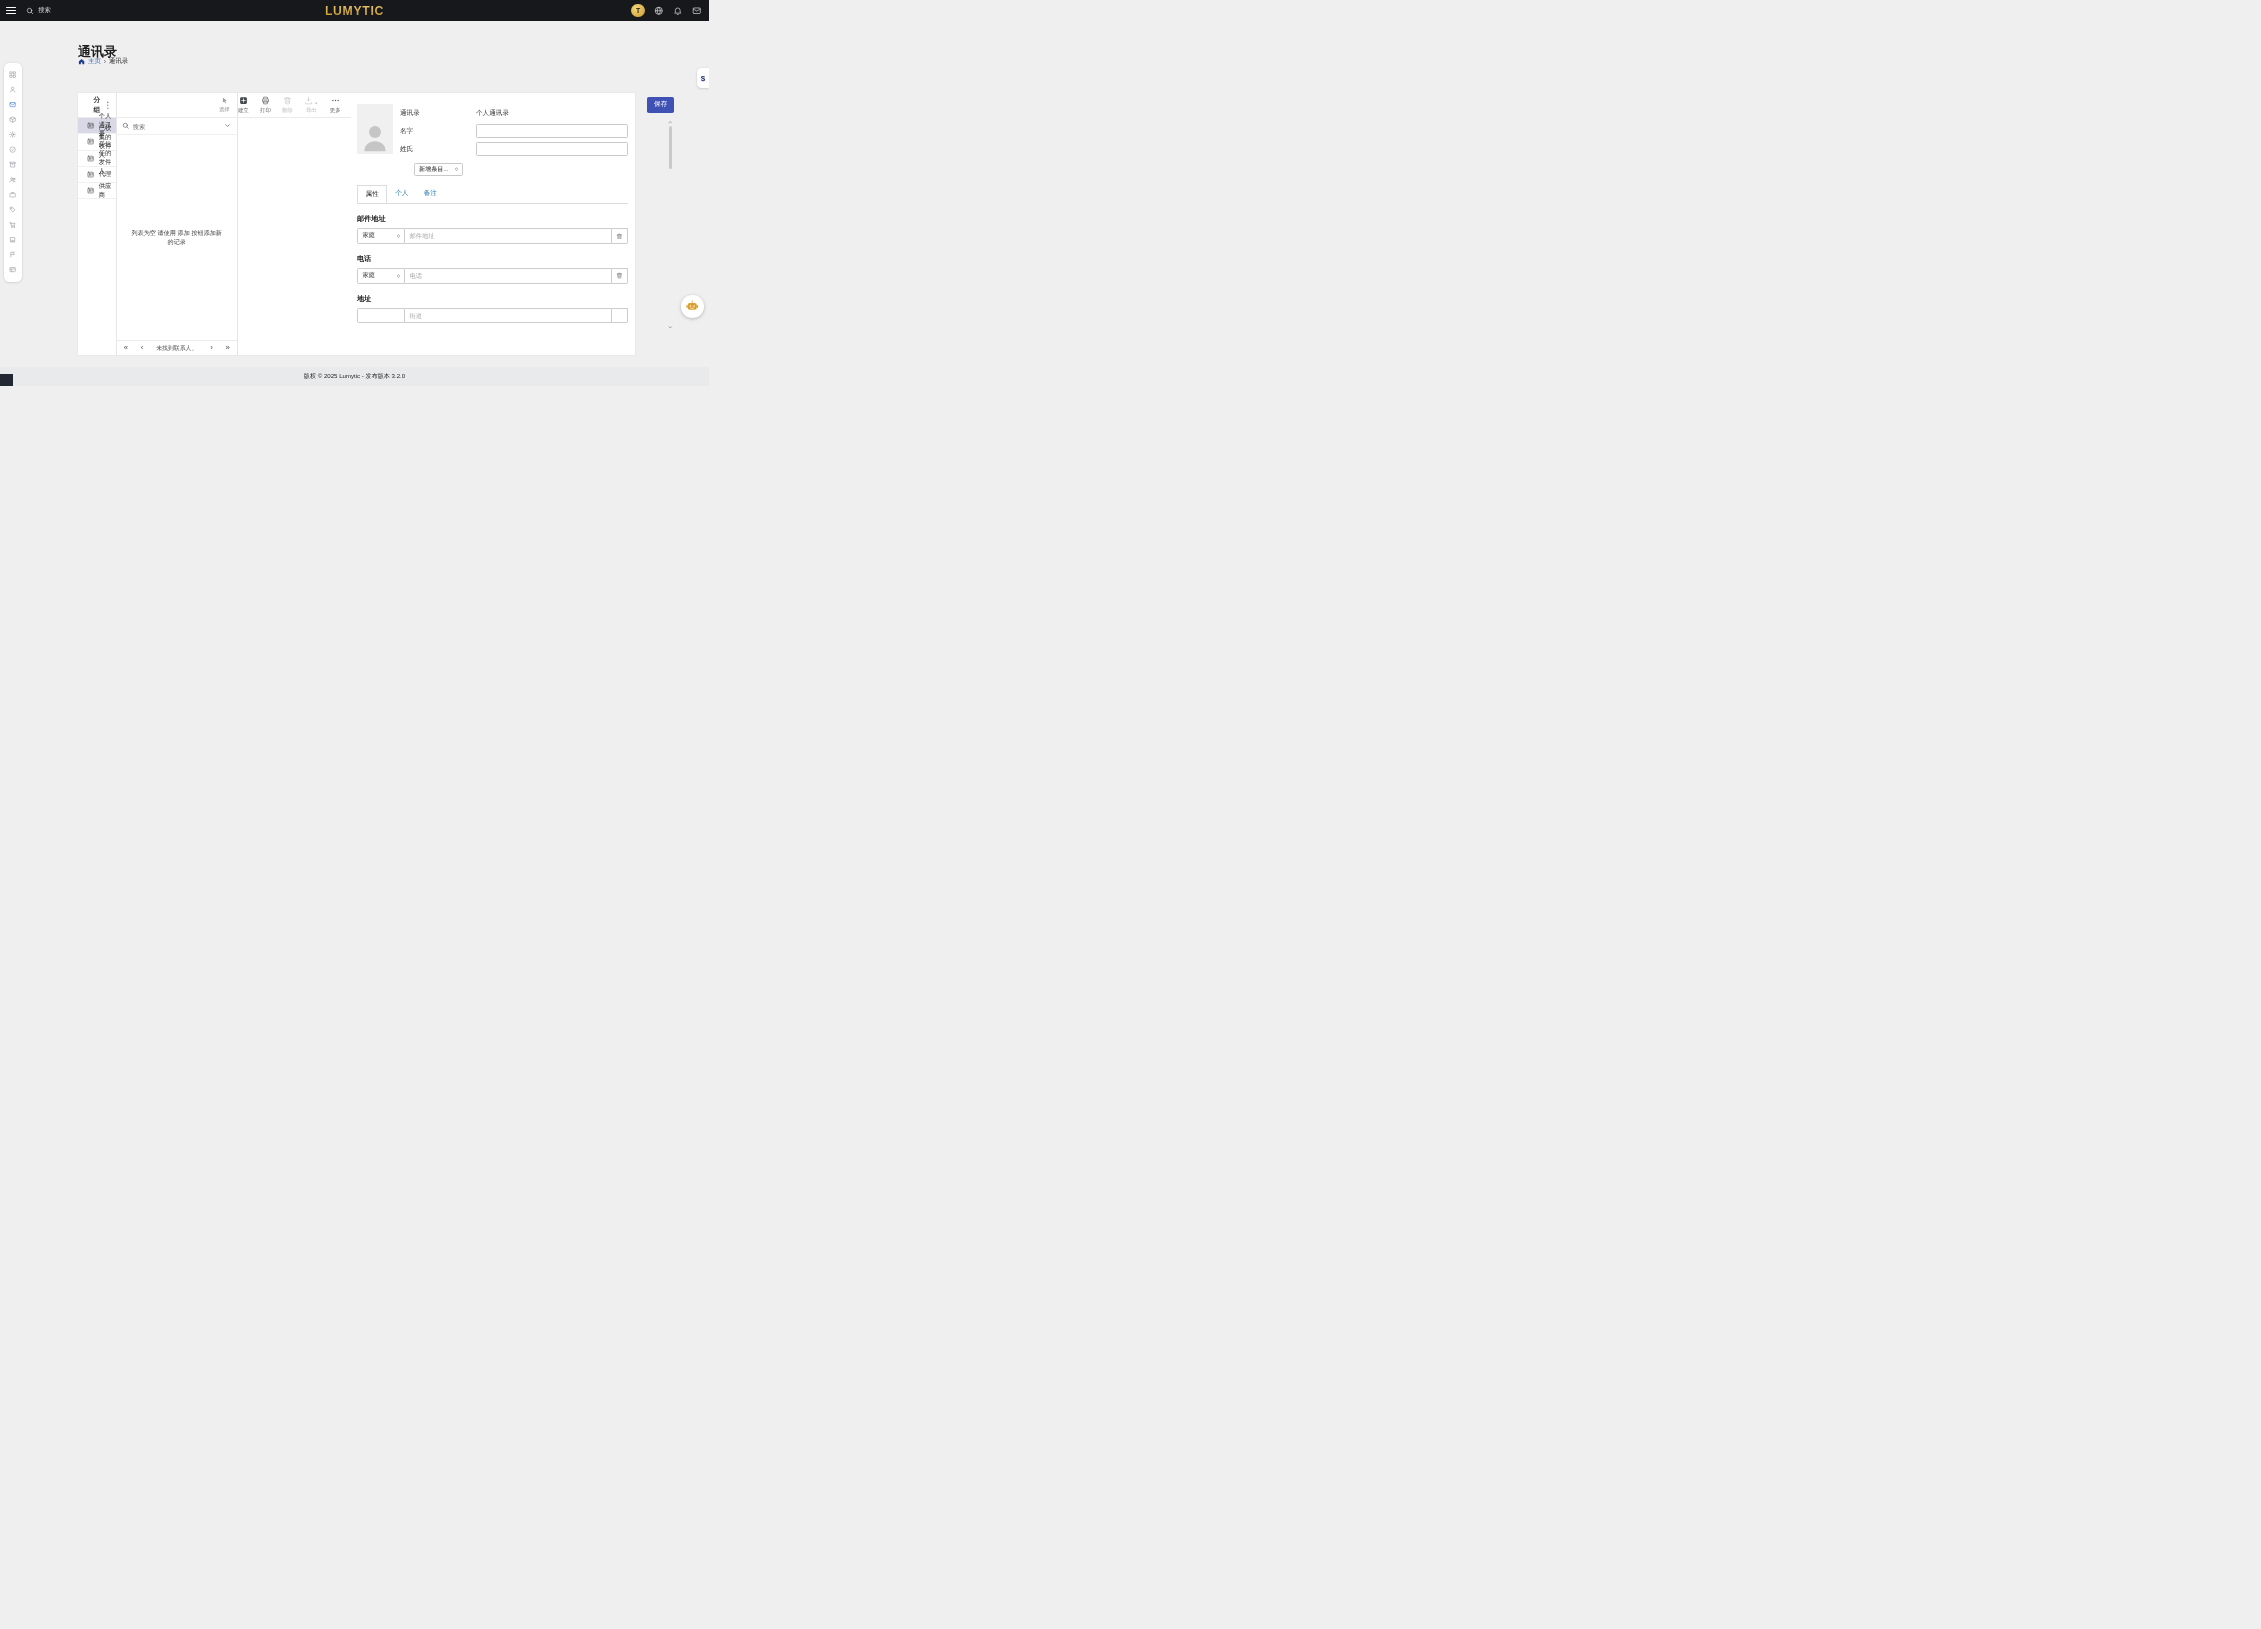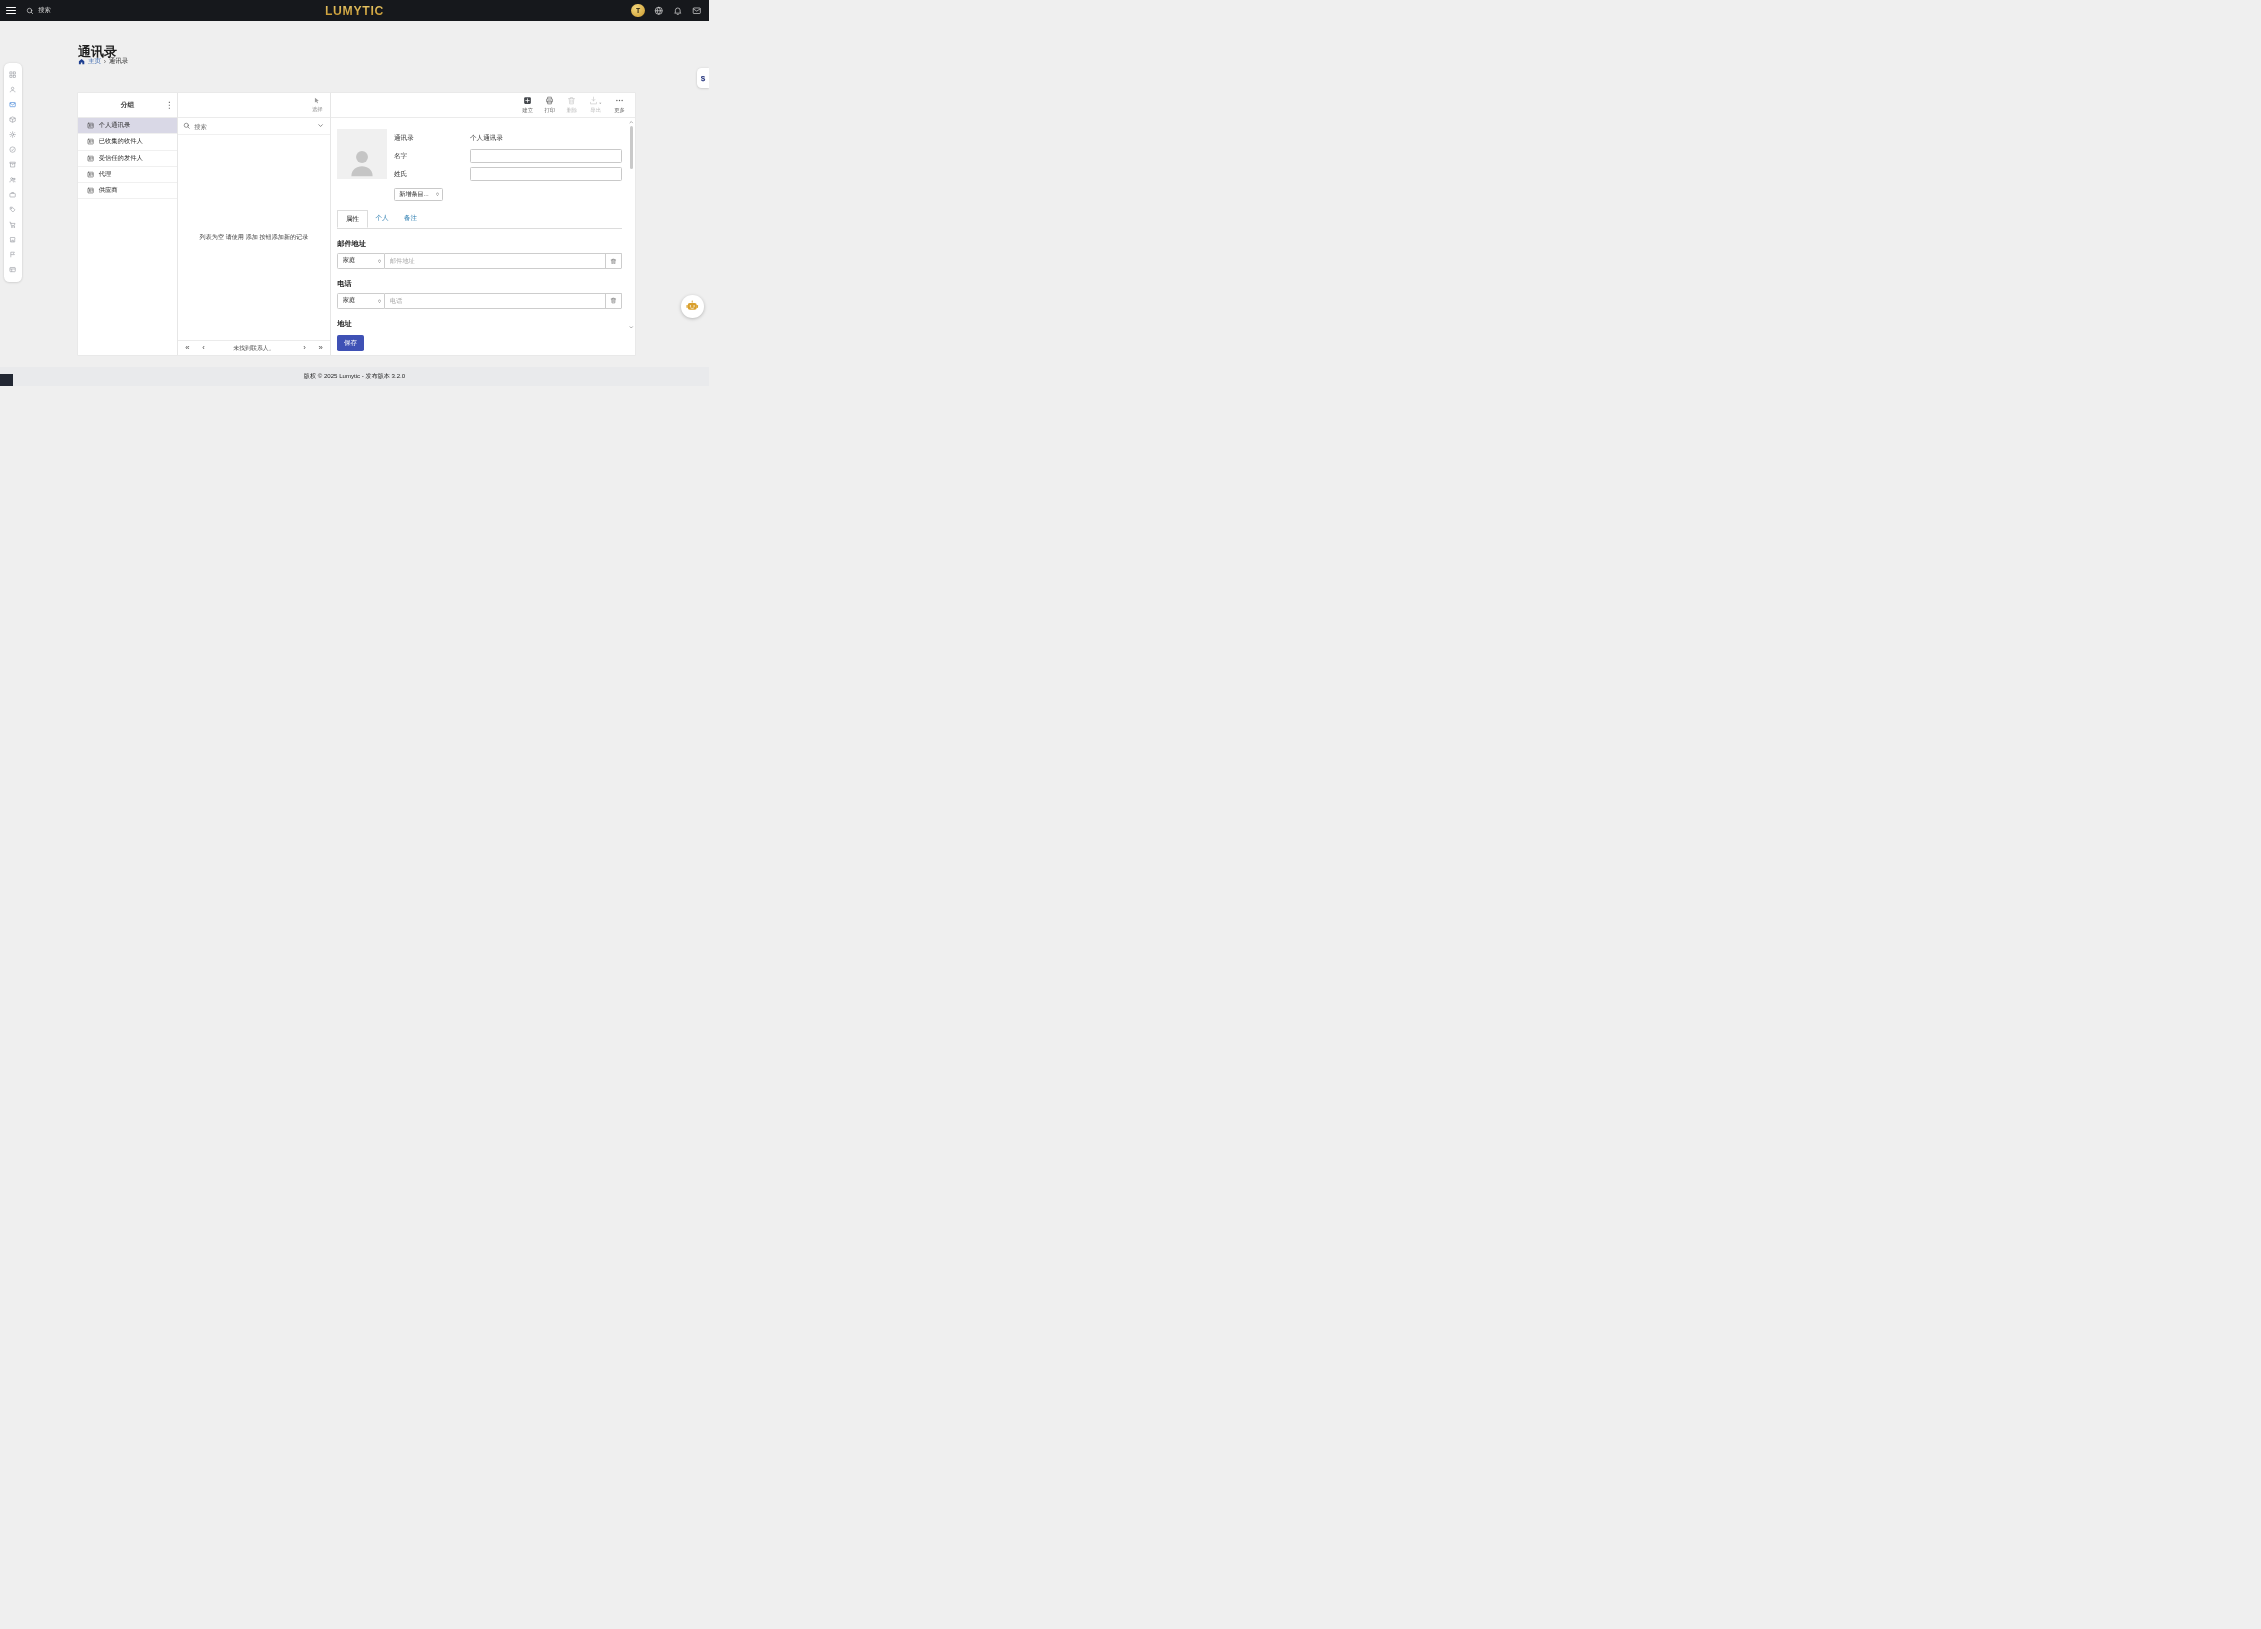--- a/index.html
+++ b/index.html
@@ -30,21 +30,21 @@
   .rail { position:absolute; left:3.6px; top:63px; width:18px; background:#fff; border-radius:5.4px; box-shadow:0 0.5px 2.3px rgba(0,0,0,.18); padding:4.5px 0; display:flex; flex-direction:column; align-items:center; z-index:5; }
   .rail-item { width:18px; height:15px; display:flex; align-items:center; justify-content:center; color:#8b8f96; cursor:pointer; }
   .rail-item svg { width:7.2px; height:7.2px; }
   .rail-item.active { color:#1f6fd1; }
 
   
   .card { position:absolute; left:78px; top:93px; width:557px; height:262px; background:#fff; display:flex; box-shadow:0 0 0 0.5px #e4e4e4; }
   .pane { position:relative; }
   .pane.groups { width:100px; border-right:0.5px solid #e6e6e6; }
   .pane.list { width:153px; border-right:0.5px solid #e6e6e6; display:flex; flex-direction:column; }
-  .pane.detail { flex:1; display:flex; flex-direction:column; position:relative; }
+  .pane.detail { flex:1; display:flex; position:relative; }
   .pane-header { height:25px; border-bottom:0.5px solid #ebebeb; display:flex; align-items:center; }
 
   
   .ph-title { flex:1; text-align:center; font-weight:700; font-size:6.8px; color:#333; margin-left:15.4px; }
   .kebab { width:15.4px; border:none; background:none; font-size:8.6px; color:#444; cursor:pointer; }
   .group-item { height:16.3px; display:flex; align-items:center; gap:4.5px; padding-left:9px; border-bottom:0.5px solid #f0f0f0; font-size:6.3px; color:#2c2c2c; cursor:pointer; }
   .group-item .ic { color:#3a3a3a; } .group-item .ic svg { width:7.2px; height:7.2px; }
   .group-item.selected { background:#d9d8e6; }
 
   

